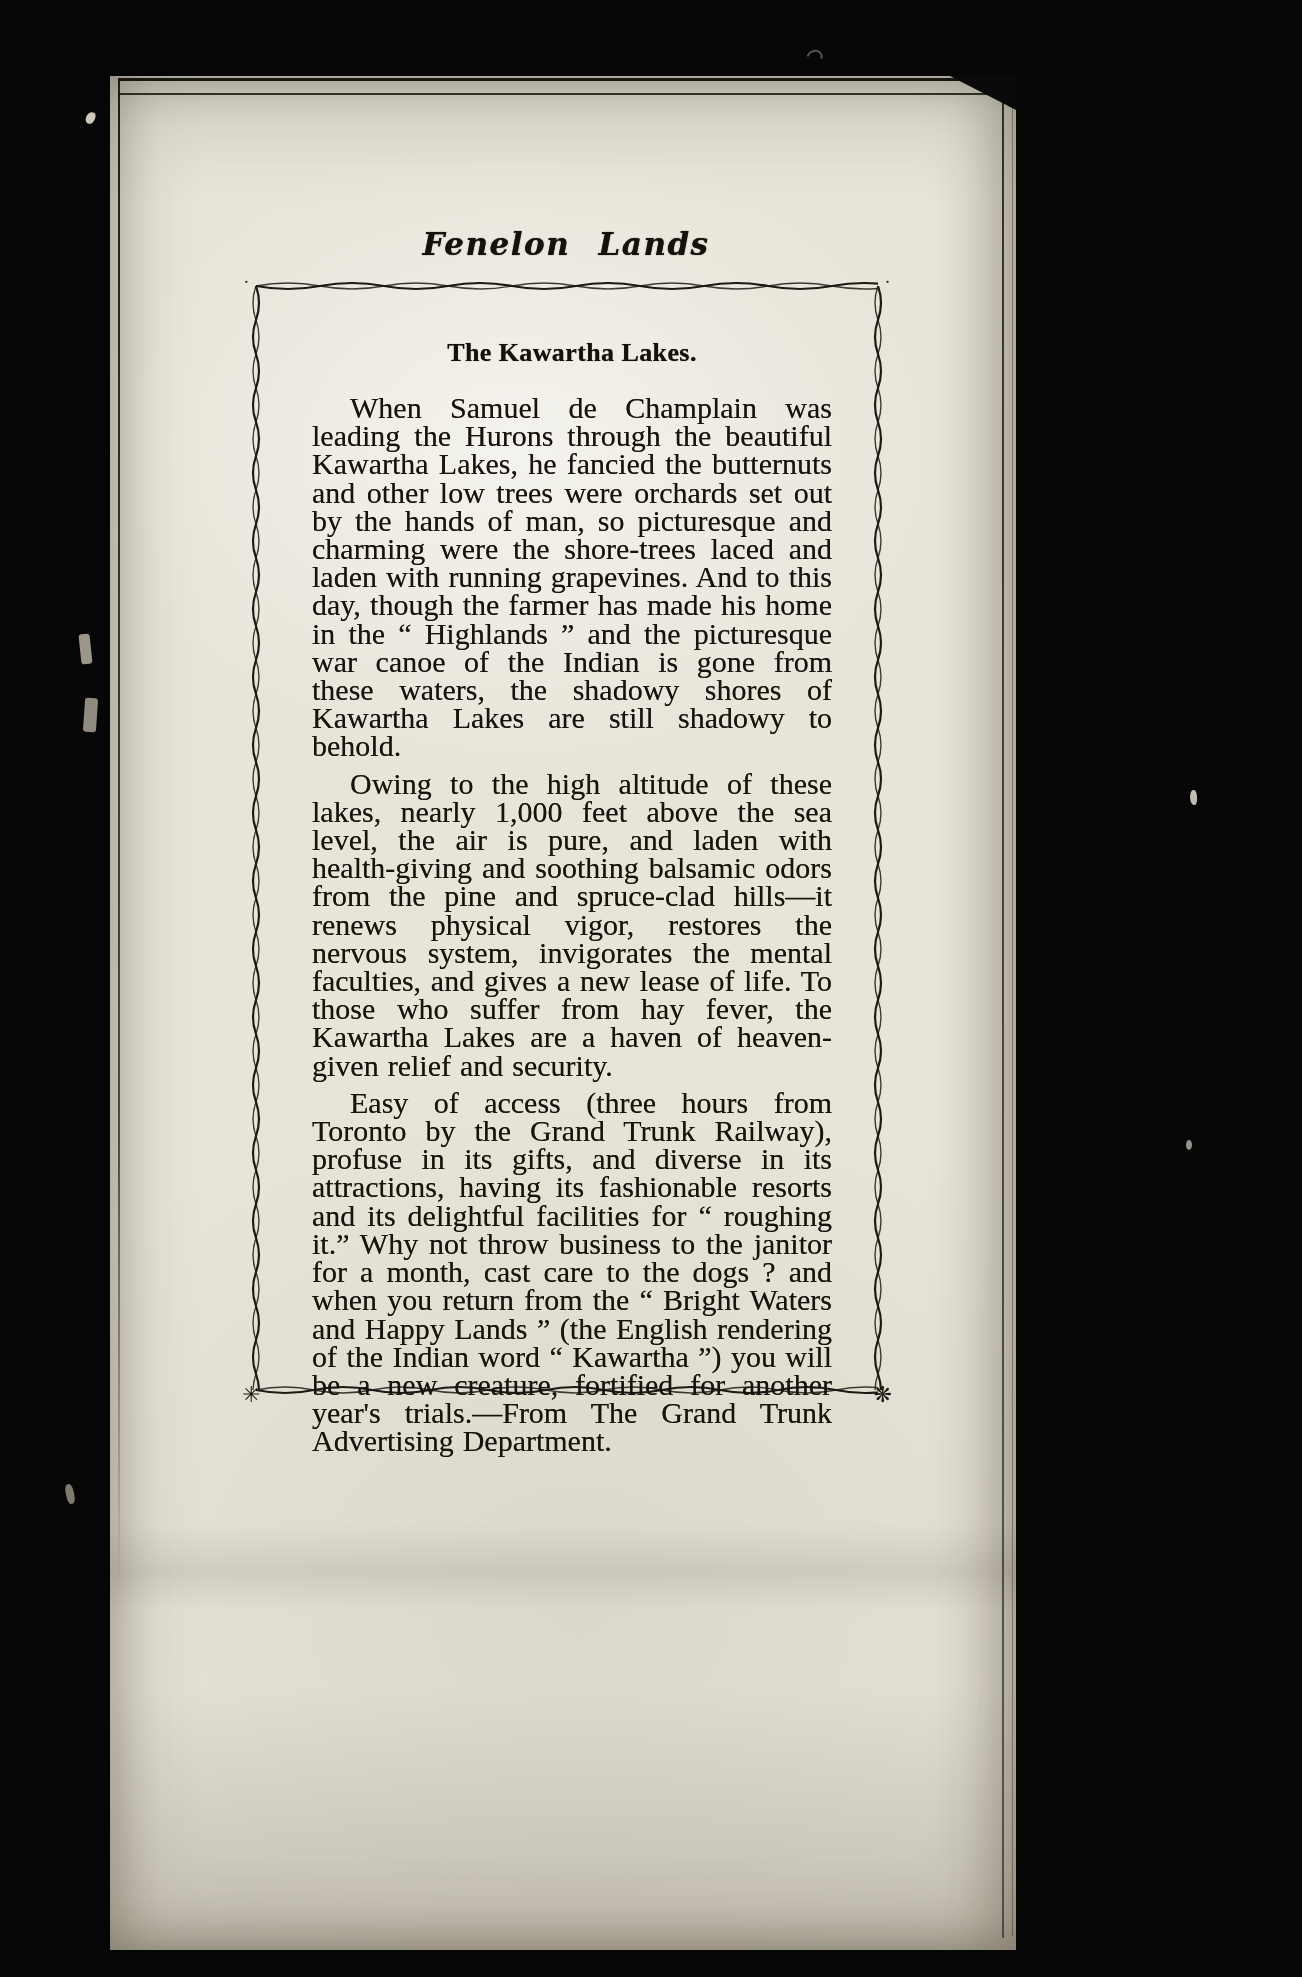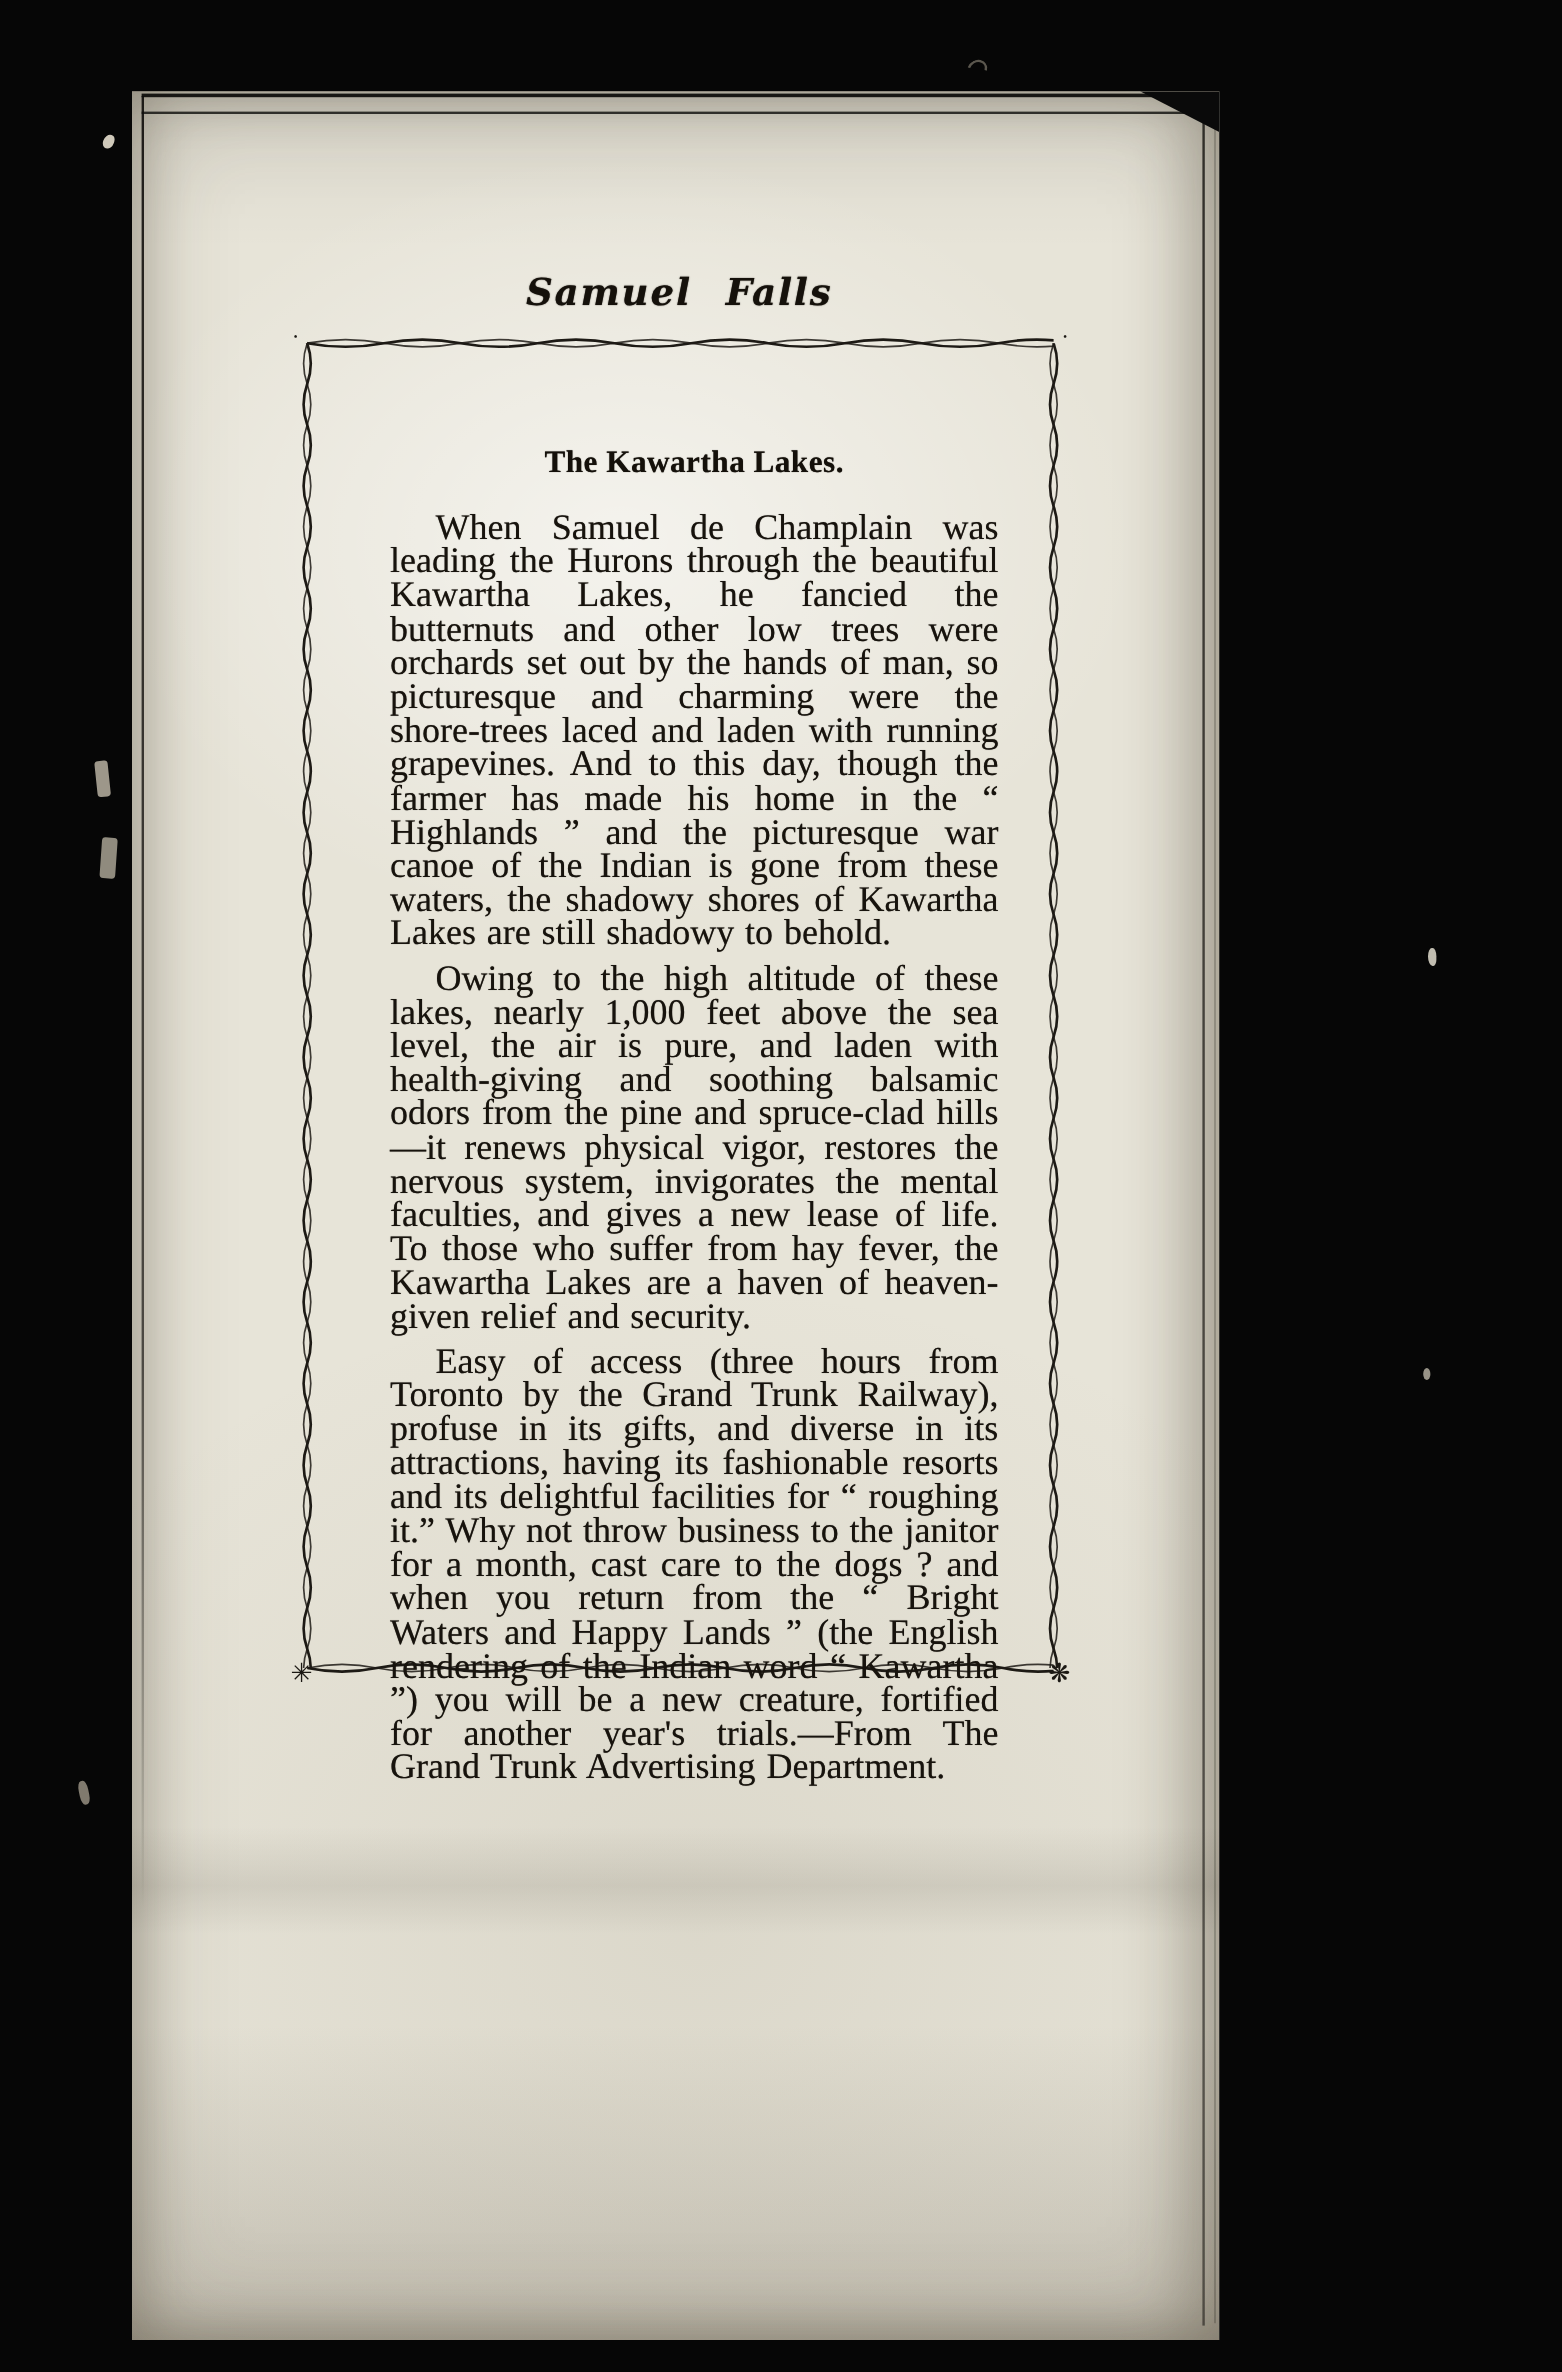--- a/index.html
+++ b/index.html
@@ -64,21 +64,21 @@
   .edge-left { left:-7px; top:0; }
   .edge-right { right:-7px; top:0; }
 
   .ornament { position:absolute; font-size:19px; color:#1b1813; line-height:1; }
   .orn-tl { left:-12px; top:-14px; }
   .orn-tr { right:-12px; top:-14px; }
   .orn-bl { left:-14px; bottom:-16px; font-size:22px; }
   .orn-br { right:-14px; bottom:-16px; font-size:22px; }
 
   
-  .content { position:absolute; inset:0; padding:84px 46px 0 56px;margin-left:13px; }
+  .content { position:absolute; inset:0; padding:52px 46px 0 56px; }
   .article-title {
     text-align:center;
     font-size:26px; font-weight:bold;
     letter-spacing:.4px;
     color:#14100a;
     text-shadow:0 0 .7px rgba(20,16,10,.8);
     margin-bottom:26px;
   }
   .content p {
     font-size:30px; line-height:28.2px;
@@ -114,21 +114,21 @@
 <div class="canvas">
 
   <div class="page">
     <div class="page-top-rule"></div>
     <div class="page-left-rule"></div>
     <div class="page-right-rule"></div>
     <div class="page-right-rule-outer"></div>
     <div class="corner-fold"></div>
     <div class="fold-shadow"></div>
 
-    <div class="running-head">Samuel Falls</div>
+    <div class="running-head">Fenelon Lands</div>
 
     <div class="frame">
 
       <svg class="edge edge-top" width="622" height="14" viewBox="0 0 622 14">
         <path class="w1" d="M0 7 q32 6 64 0 t64 0 t64 0 t64 0 t64 0 t64 0 t64 0 t64 0 t64 0 t64 0"></path>
           <path class="w2" d="M0 7 q32 -6 64 0 t64 0 t64 0 t64 0 t64 0 t64 0 t64 0 t64 0 t64 0 t64 0"></path>
       </svg>
       <svg class="edge edge-bottom" width="622" height="14" viewBox="0 0 622 14">
         <path class="w1" d="M0 7 q29 6 58 0 t58 0 t58 0 t58 0 t58 0 t58 0 t58 0 t58 0 t58 0 t58 0 t58 0"></path>
           <path class="w2" d="M0 7 q29 -6 58 0 t58 0 t58 0 t58 0 t58 0 t58 0 t58 0 t58 0 t58 0 t58 0 t58 0"></path>

